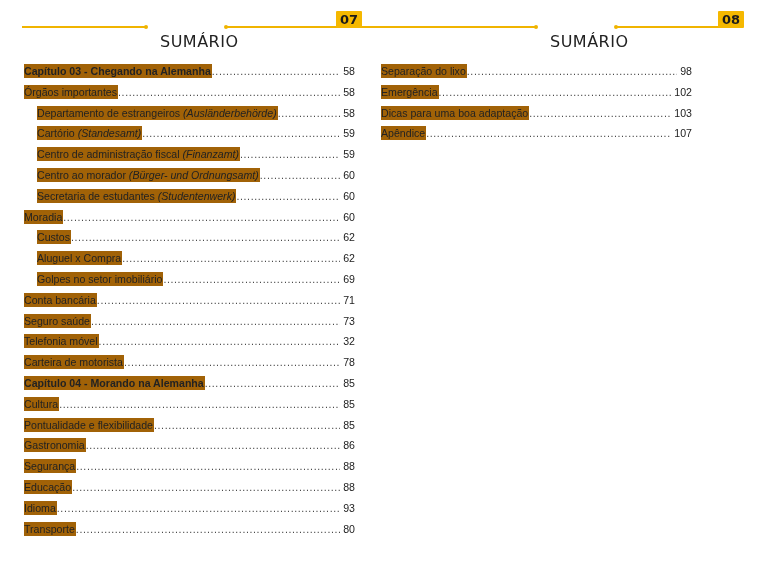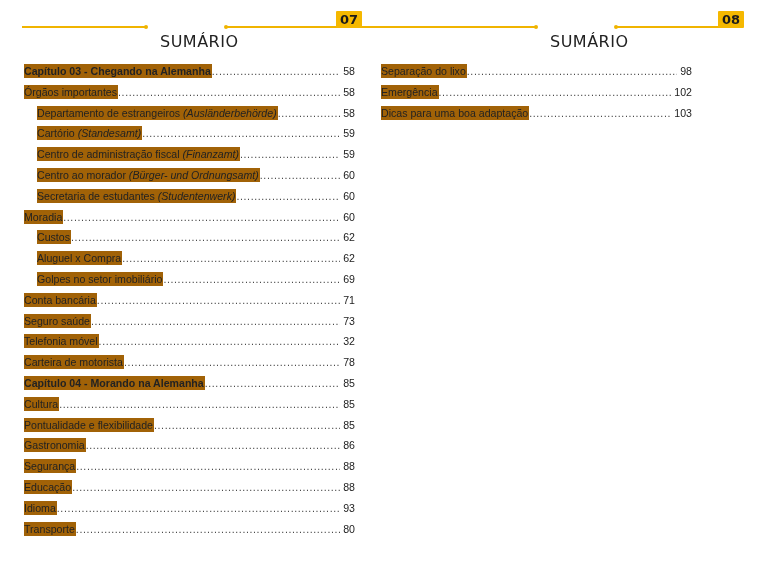--- a/index.html
+++ b/index.html
@@ -179,14 +179,19 @@
       <div class="entry">
         <span class="label"><span>Emergência </span></span>
         <span class="dots"></span>
         <span class="pg">102</span>
       </div>
       <div class="entry">
         <span class="label"><span>Dicas para uma boa adaptação</span></span>
         <span class="dots"></span>
         <span class="pg">103</span>
       </div>
+      <div class="entry">
+        <span class="label"><span>Apêndice</span></span>
+        <span class="dots"></span>
+        <span class="pg">107</span>
+      </div>
     </div>
 </div>
 
 </body></html>

